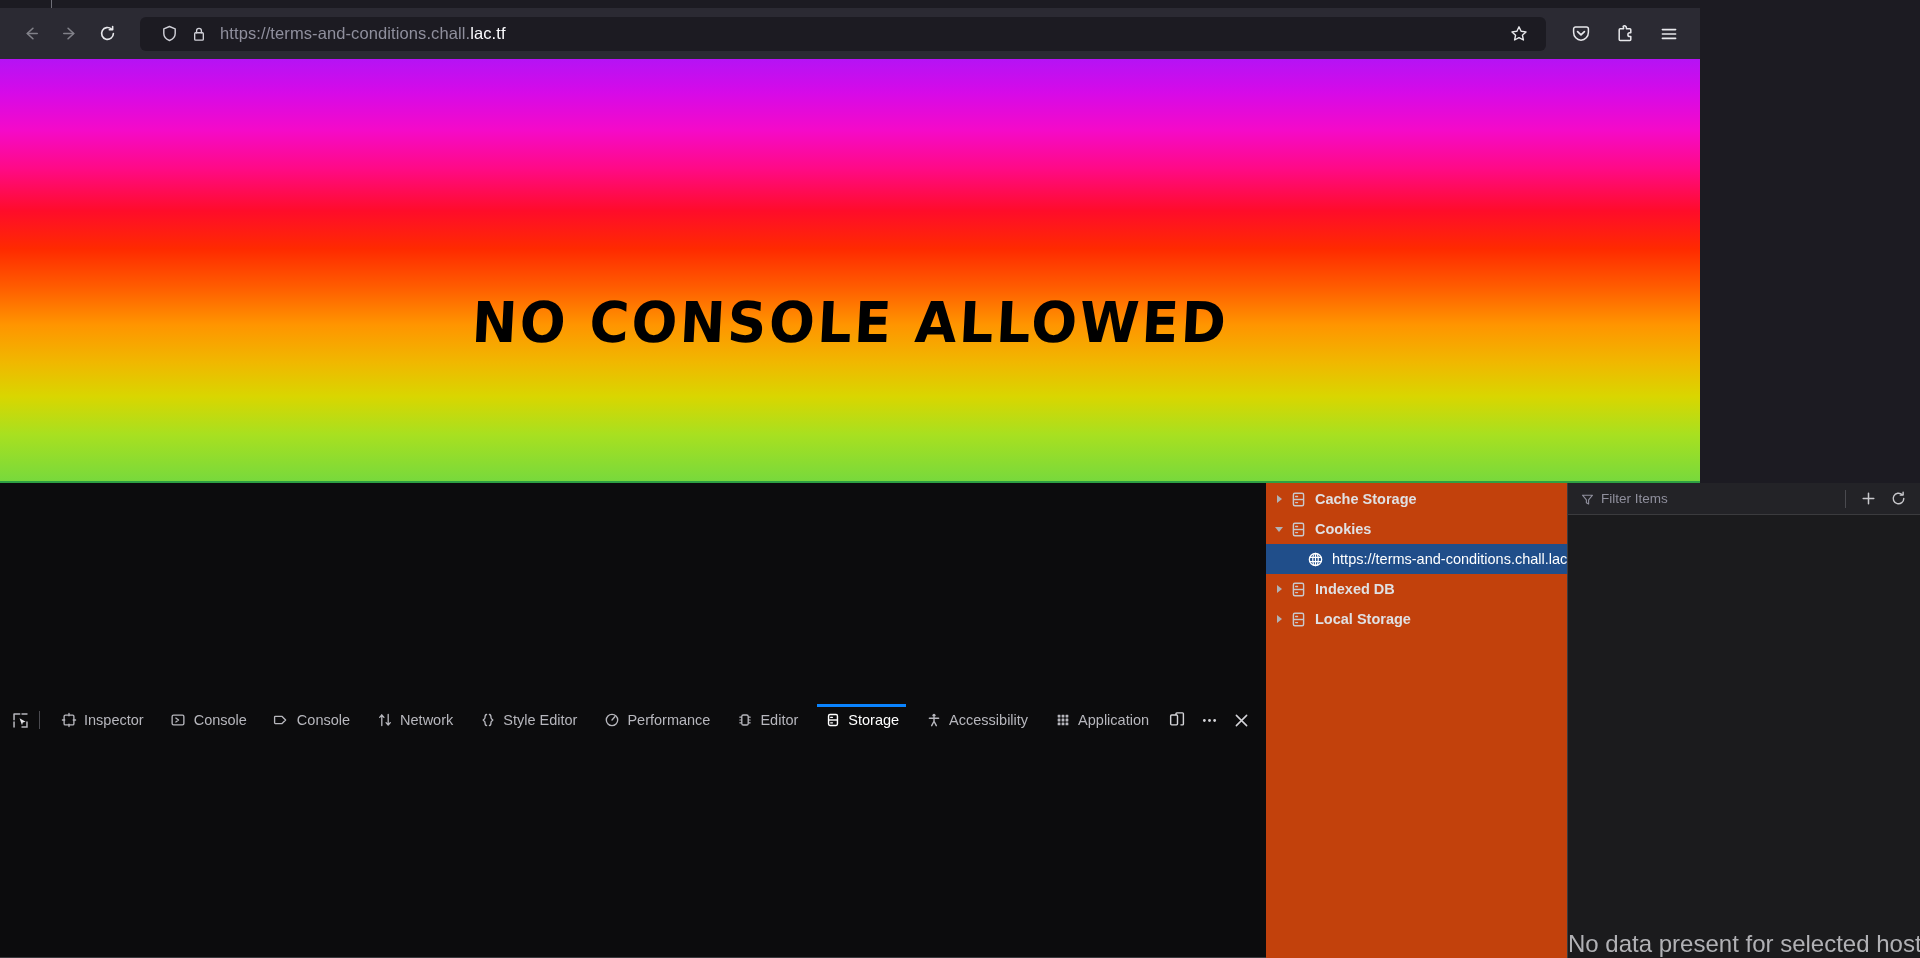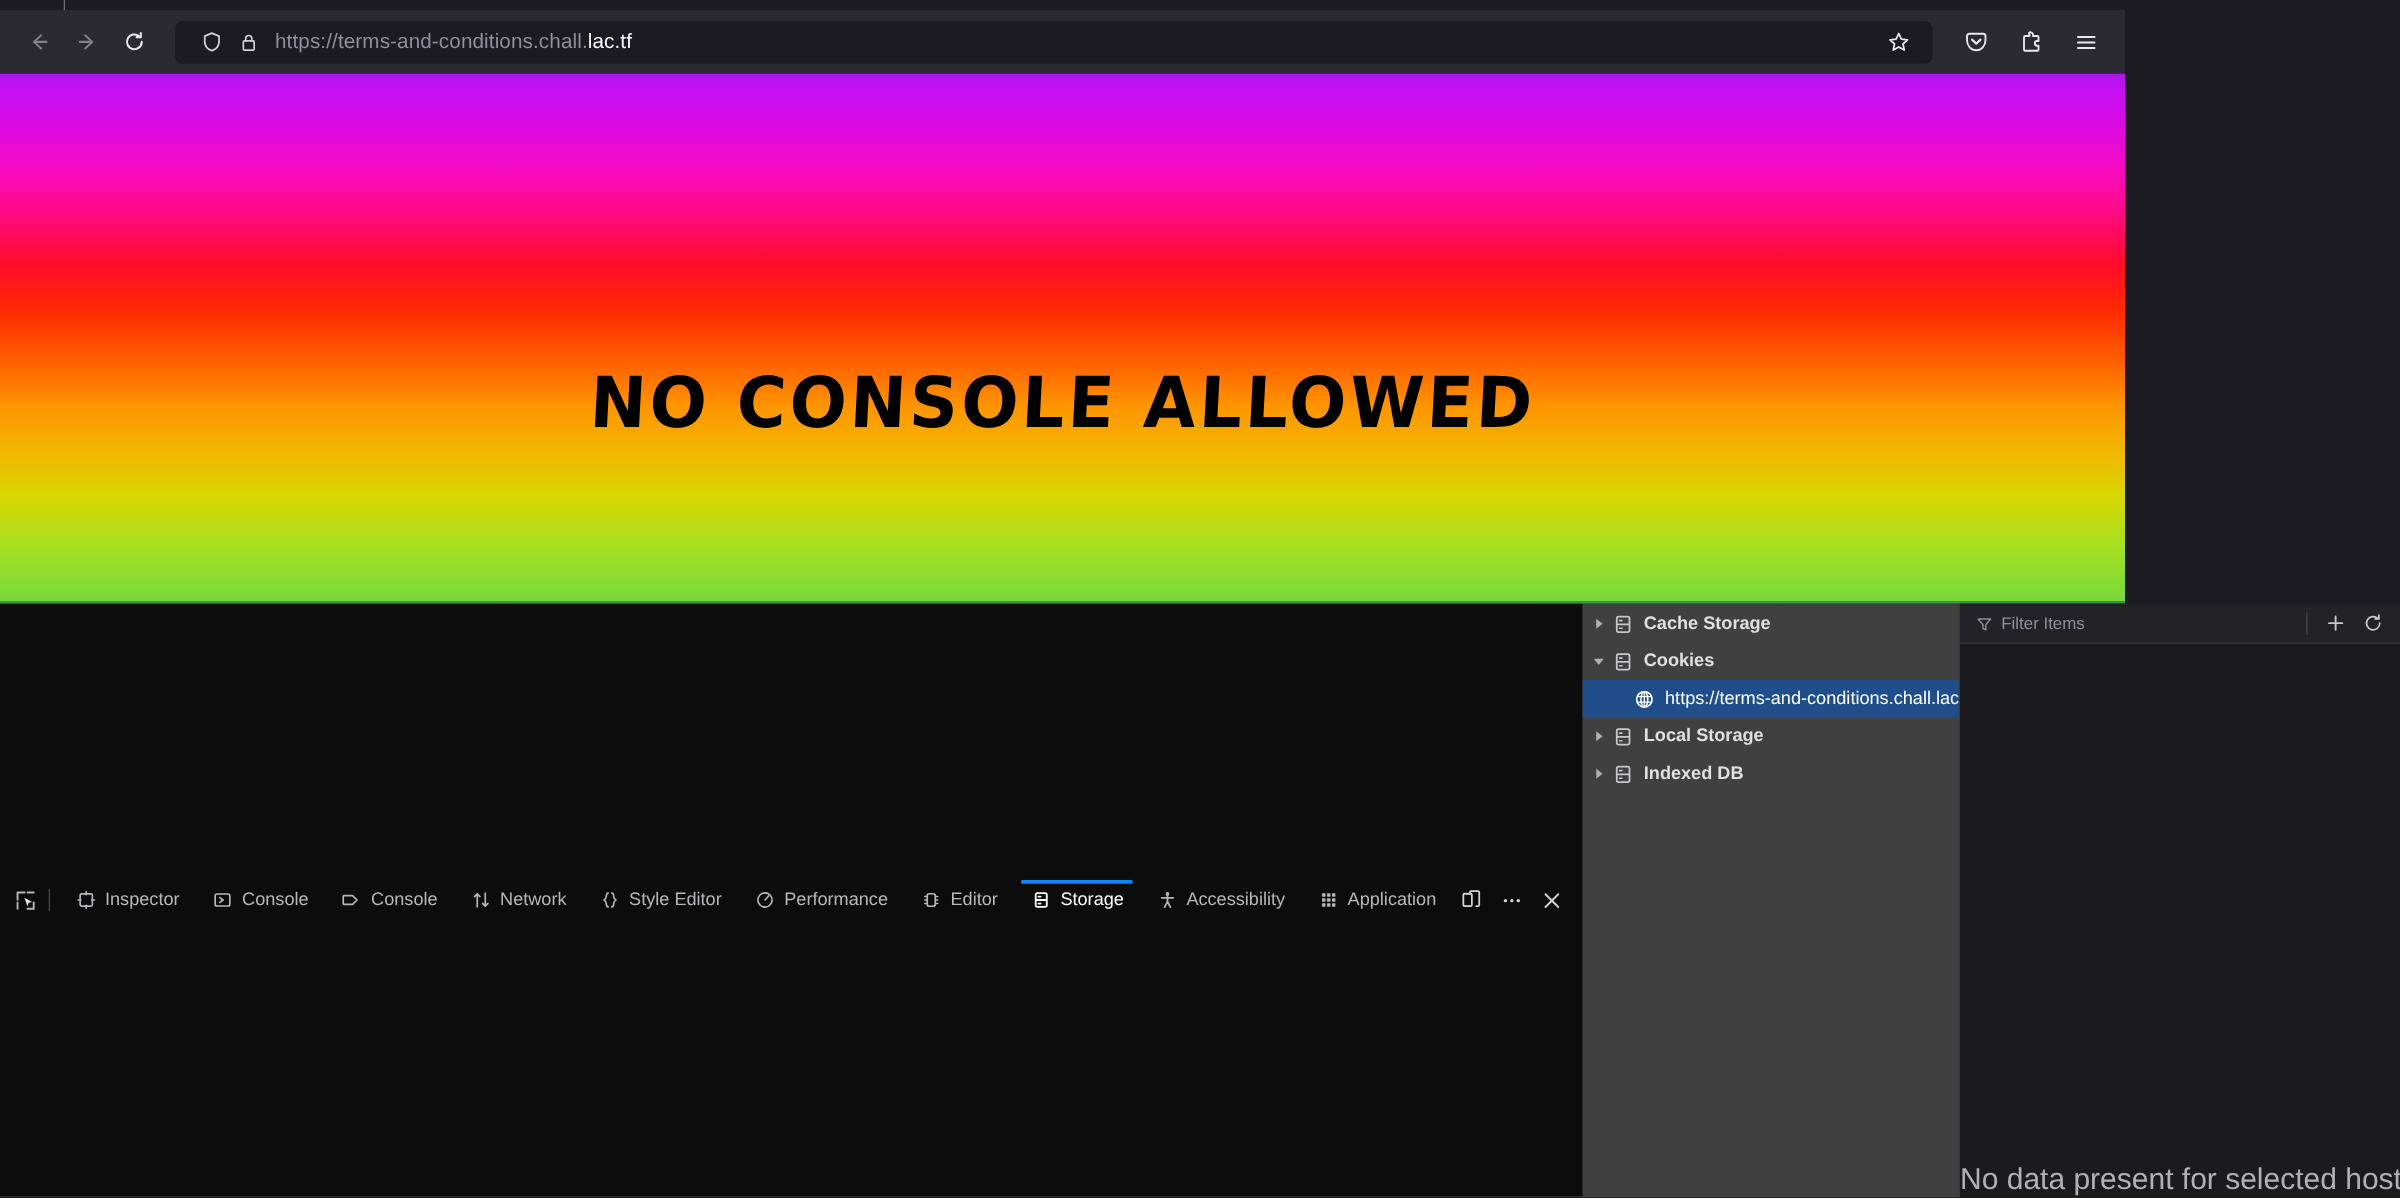--- a/index.html
+++ b/index.html
@@ -222,21 +222,21 @@
 
   #devtools-body {
     flex: 1 1 auto;
     display: flex;
     min-height: 0;
   }
 
   
   #storage-sidebar {
     flex: 0 0 302px;
-    background: #404040;
+    background: #c2410c;
     border-right: 1px solid #3b3b3e;
     overflow: hidden;
     padding-top: 1px;
     position: relative;
   }
   .tree-row {
     height: 30px;
     display: flex;
     align-items: center;
     padding-left: 4px;
@@ -623,35 +623,35 @@
           <span class="twisty">
               <span class="tw-arrow"></span>
             </span>
           <span class="db-icon">
             <svg width="17" height="17" viewBox="0 0 18 18" fill="none">
               <rect x="3.6" y="2.4" width="10.8" height="13.2" rx="1.6" stroke="#c8c8cc" stroke-width="1.5"></rect>
               <path d="M3.6 9 H14.4" stroke="#c8c8cc" stroke-width="1.5"></path>
               <path d="M6.0 5.8 H8.0 M6.0 12.3 H8.0" stroke="#c8c8cc" stroke-width="1.4" stroke-linecap="round"></path>
             </svg>
           </span>
-          <span>Local Storage</span>
+          <span>Indexed DB</span>
         </div>
 
         <div class="tree-row">
           <span class="twisty">
               <span class="tw-arrow"></span>
             </span>
           <span class="db-icon">
             <svg width="17" height="17" viewBox="0 0 18 18" fill="none">
               <rect x="3.6" y="2.4" width="10.8" height="13.2" rx="1.6" stroke="#c8c8cc" stroke-width="1.5"></rect>
               <path d="M3.6 9 H14.4" stroke="#c8c8cc" stroke-width="1.5"></path>
               <path d="M6.0 5.8 H8.0 M6.0 12.3 H8.0" stroke="#c8c8cc" stroke-width="1.4" stroke-linecap="round"></path>
             </svg>
           </span>
-          <span>Indexed DB</span>
+          <span>Local Storage</span>
         </div>
 
 
       </div>
 
       <div id="storage-main">
 
         <div id="filter-bar">
           <div id="filter-input-wrap">
             <span id="filter-funnel">

